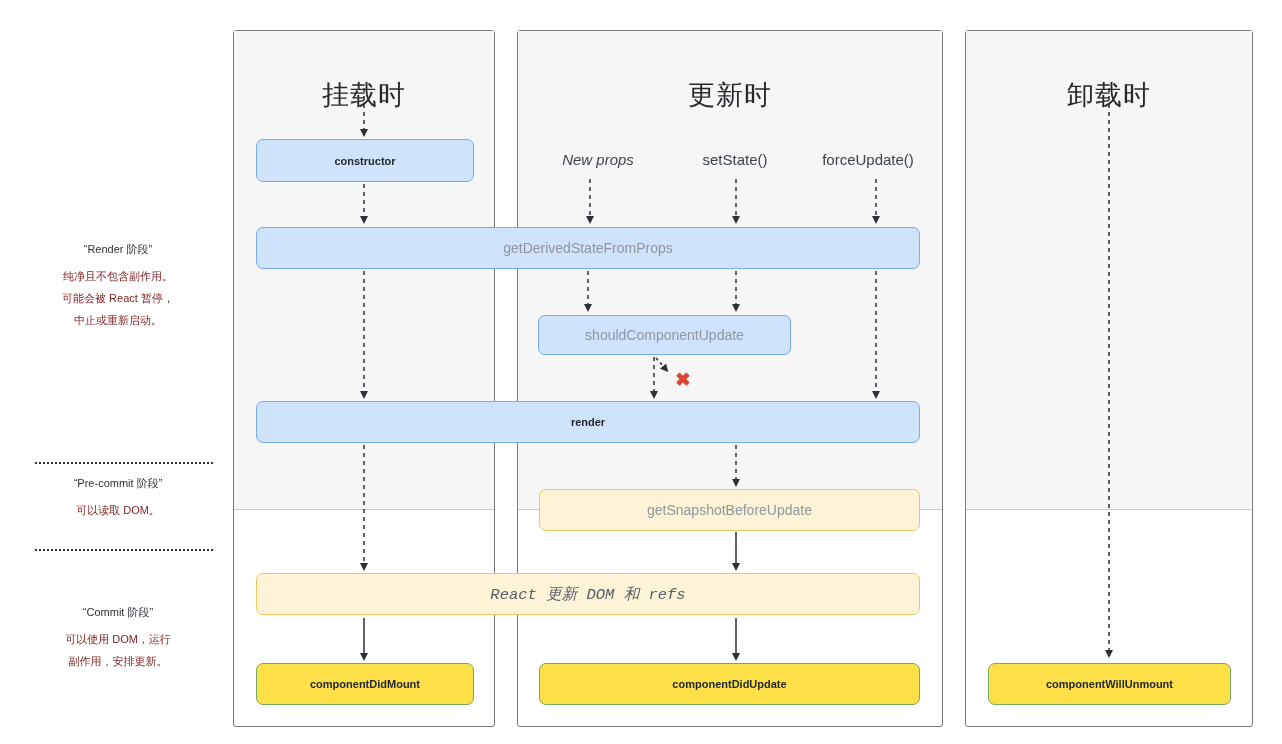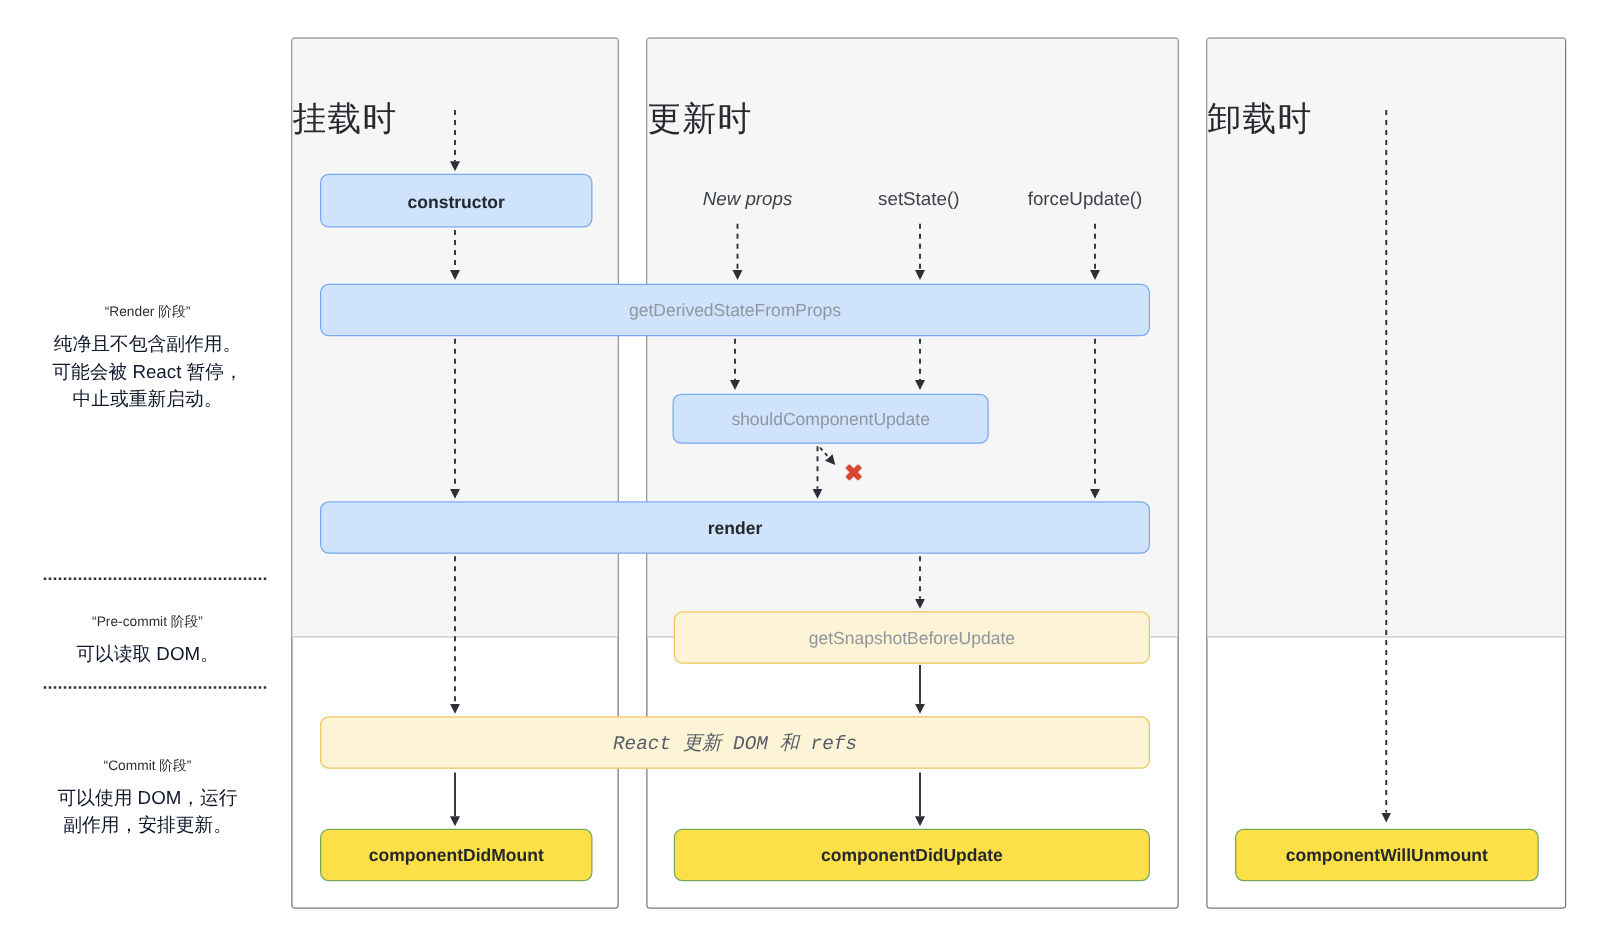--- a/index.html
+++ b/index.html
@@ -6,39 +6,39 @@
   html,body { background:#ffffff; }
   body { font-family:"Liberation Sans","DejaVu Sans",sans-serif; color:#24292e; }
   #stage { position:relative; width:1282px; height:744px; background:#ffffff; overflow:hidden; }
 
   
   .panel { position:absolute; top:30px; height:697px; border:1px solid #7a7a7a; border-radius:3px; background:#ffffff; }
   .panel .shade { position:absolute; left:0; top:0; width:100%; height:479px; background:#f6f6f6; border-bottom:1px solid #c9c9c9; }
   #panel-mounting   { left:233px; width:262px; }
   #panel-updating   { left:517px; width:426px; }
   #panel-unmounting { left:965px; width:288px; }
-  .panel-title { position:absolute; top:46px; left:0; width:100%; font-size:27px; color:#26292e; letter-spacing:1px; }
+  .panel-title { position:absolute; top:46px; left:0; width:100%; text-align:center; font-size:27px; color:#26292e; letter-spacing:1px; }
 
   
   .phase-block { position:absolute; left:18px; width:200px; text-align:center; }
   .phase-title { font-size:11px; color:#2b2f35; margin-bottom:8px; }
-  .phase-desc  { font-size:15px; color:#0f172a; line-height:22px; }
+  .phase-desc  { font-size:11px; color:#7f1d1d; line-height:22px; }
   .dotted-sep  { position:absolute; left:35px; width:178px; height:0; border-top:2px dotted #2e3238; }
 
   
   .trigger { position:absolute; top:151px; transform:translateX(-50%); font-size:15px; color:#3d434b; white-space:nowrap; }
   .trigger.italic { font-style:italic; }
 
   
   .box { position:absolute; display:flex; align-items:center; justify-content:center;
          border-radius:7px; border:1px solid; font-size:15px; white-space:nowrap; cursor:pointer; }
   .box.blue   { background:#cfe3fc; border-color:#78aaf0; }
   .box.yellow { background:#fdf3d7; border-color:#eec75e; }
   .box.green  { background:#fde047; border-color:#77a95c; }
-  .box.bold   { font-weight:bold; font-size:14px; color:#24292e; }
+  .box.bold   { font-weight:bold; font-size:11px; color:#24292e; }
   .box.light  { font-weight:300; font-size:14px; color:#8f969e; }
   .box.italic { font-style:italic; font-size:15.5px; color:#565e68; cursor:default;font-family:Liberation Mono, monospace; }
 
   
   #arrow-layer { position:absolute; left:0; top:0; pointer-events:none; }
   #cancel-x { position:absolute; left:683px; top:379px; transform:translate(-50%,-50%);
               font-size:19px; font-weight:bold; color:#dc4630; text-shadow:0 0 1px #8b1a10; }
 </style>
 </head>
 <body>
@@ -62,21 +62,21 @@
     <div class="phase-title">“Render 阶段”</div>
     <div class="phase-desc">
       <div>纯净且不包含副作用。</div>
       <div>可能会被 React 暂停，</div>
       <div>中止或重新启动。</div>
     </div>
   </div>
 
   <div class="dotted-sep" style="top:462px;"></div>
 
-  <div class="phase-block" style="top:490px;">
+  <div class="phase-block" style="top:476px;">
     <div class="phase-title">“Pre-commit 阶段”</div>
     <div class="phase-desc">
       <div>可以读取 DOM。</div>
     </div>
   </div>
 
   <div class="dotted-sep" style="top:549px;"></div>
 
   <div class="phase-block" style="top:605px;">
     <div class="phase-title">“Commit 阶段”</div>

